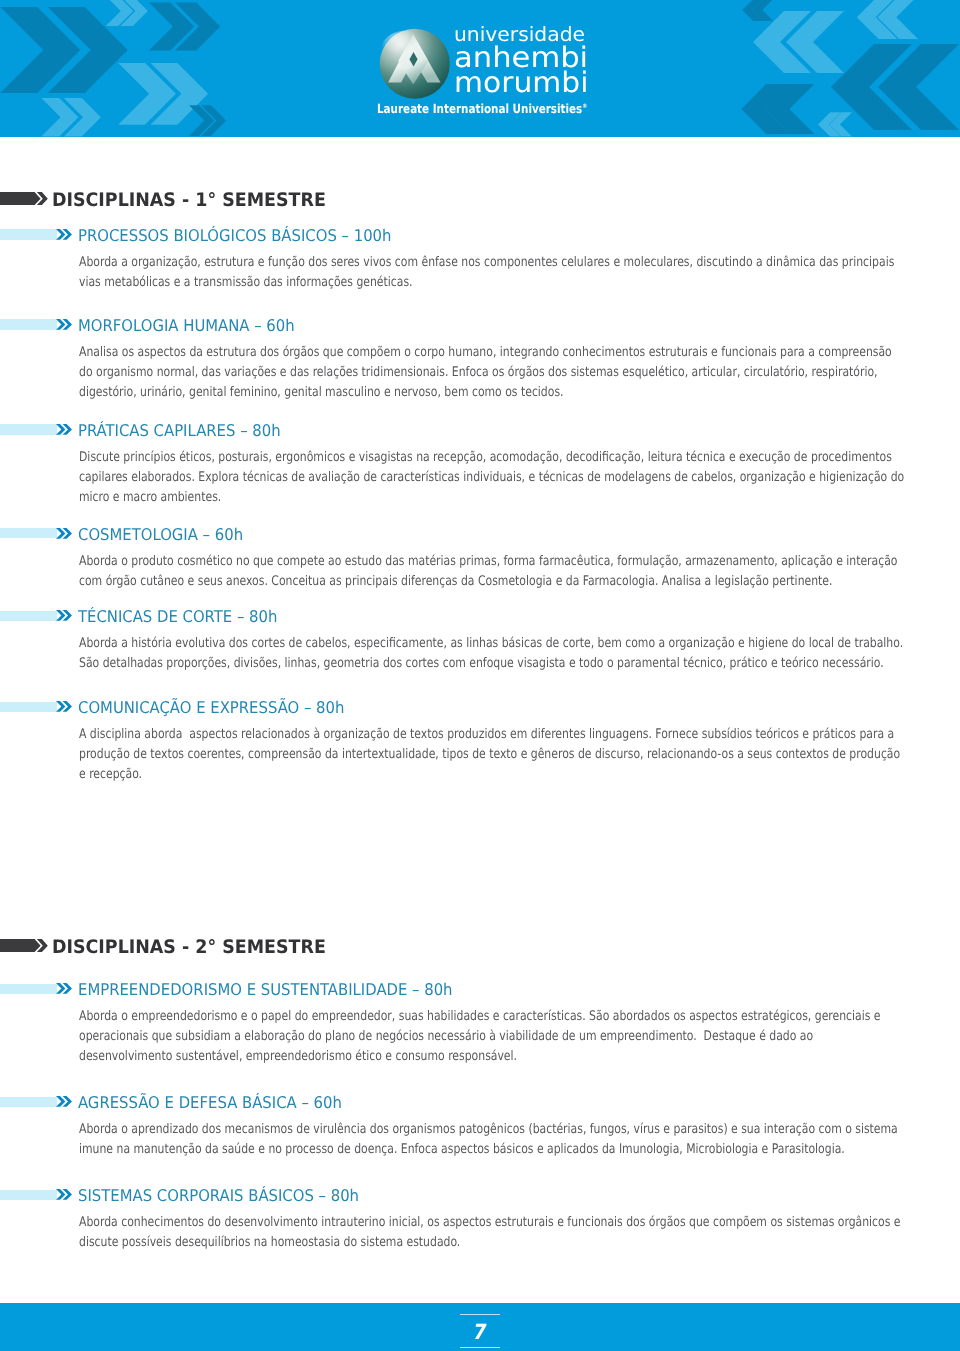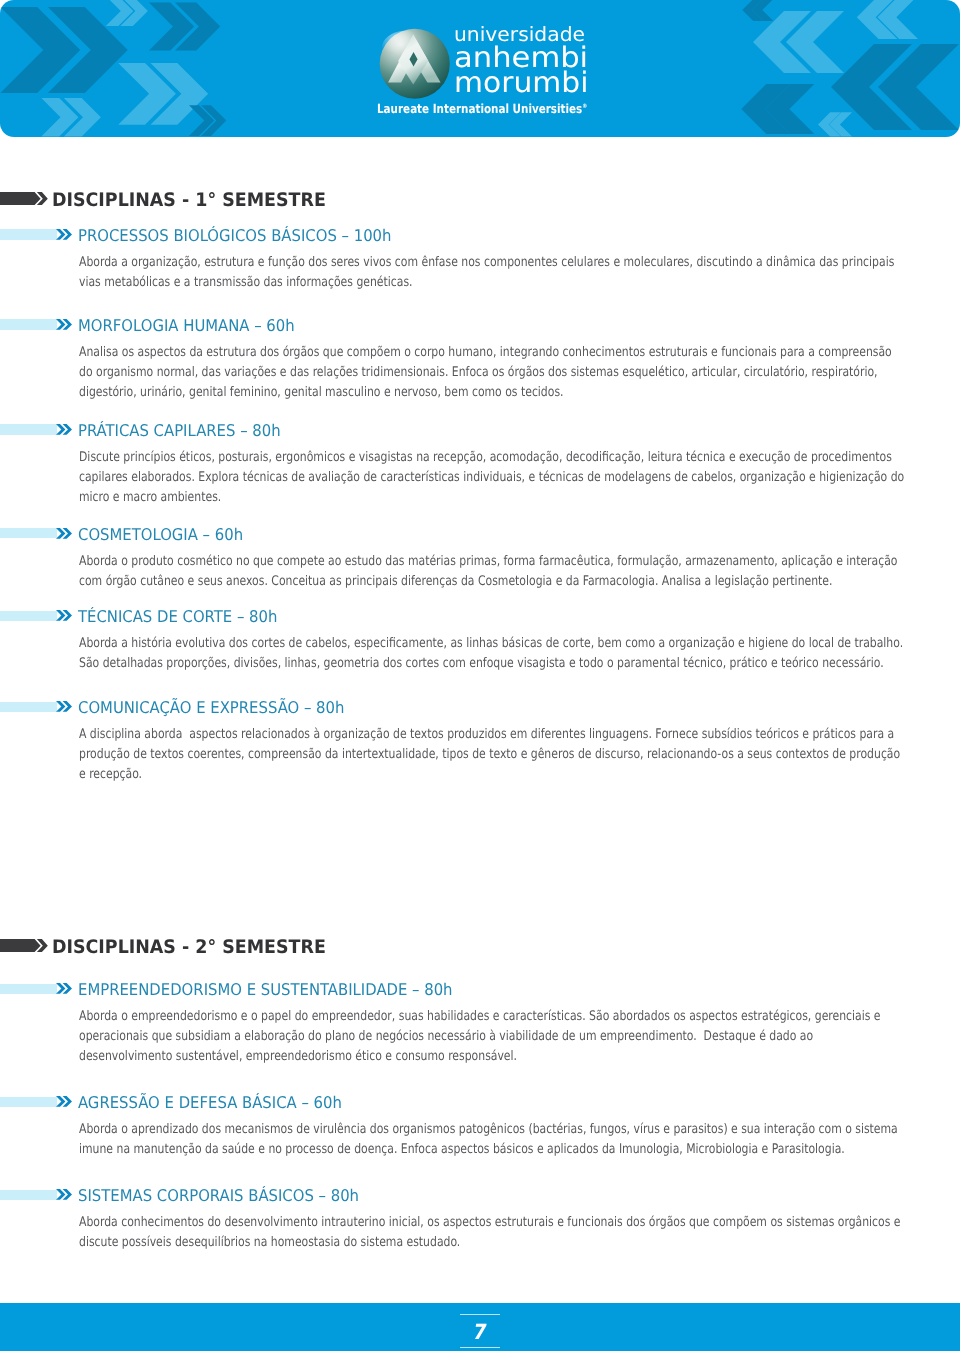--- a/index.html
+++ b/index.html
@@ -1,21 +1,21 @@
 <!DOCTYPE html>
 <html><head>
 <meta charset="utf-8">
 <style>
   html,body{margin:0;padding:0;}
   body{width:960px;height:1351px;background:#ffffff;font-family:"DejaVu Sans Condensed",sans-serif;overflow:hidden;-webkit-font-smoothing:antialiased;text-rendering:geometricPrecision;}
   svg{display:block;}
   .page{position:relative;width:960px;height:1351px;overflow:hidden;background:#fff;}
 
   
-  .header{position:absolute;top:0;left:0;width:960px;height:137px;background:#029bdb;overflow:hidden;border-radius:14px;}
+  .header{position:absolute;top:0;left:0;width:960px;height:137px;background:#029bdb;overflow:hidden;}
   .header > svg.pattern{position:absolute;top:0;left:0;display:block;}
 
   .logo{position:absolute;left:371px;top:0px;width:240px;height:120px;}
   .logo-mark{position:absolute;left:7.75px;top:27.55px;width:71.5px;height:71.5px;display:block;}
   .logo-words{position:absolute;left:83px;top:0px;}
   .logo-words div{color:#ffffff;font-family:"DejaVu Sans",sans-serif;font-weight:400;line-height:1;transform-origin:left top;white-space:nowrap;position:absolute;left:0;}
   .lw1{font-size:19.6px;top:25.2px;transform:scaleX(1.035);}
   .lw2{font-size:28.4px;top:43.5px;transform:scaleX(1.078);}
   .lw3{font-size:28.4px;top:68.8px;transform:scaleX(1.048);}
   .logo-tag{position:absolute;left:6px;top:103.2px;color:#fff;font-family:"DejaVu Sans Condensed",sans-serif;font-size:12.6px;font-weight:700;white-space:nowrap;transform:scaleX(0.915);transform-origin:left top;line-height:1;}

